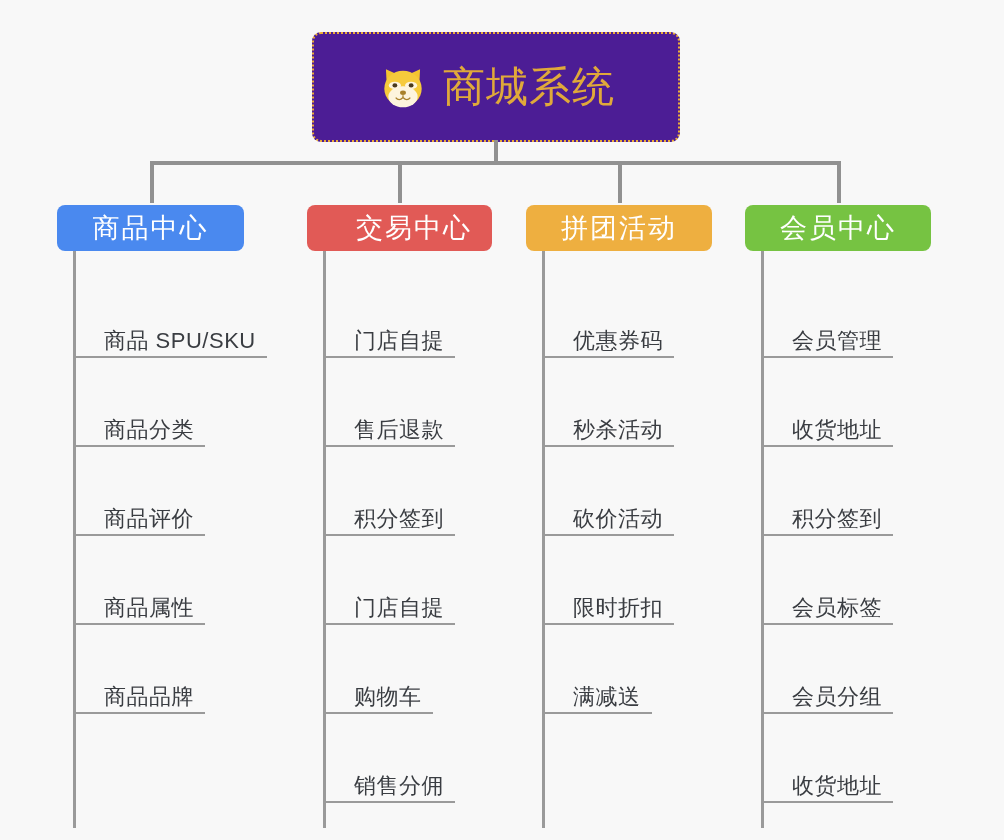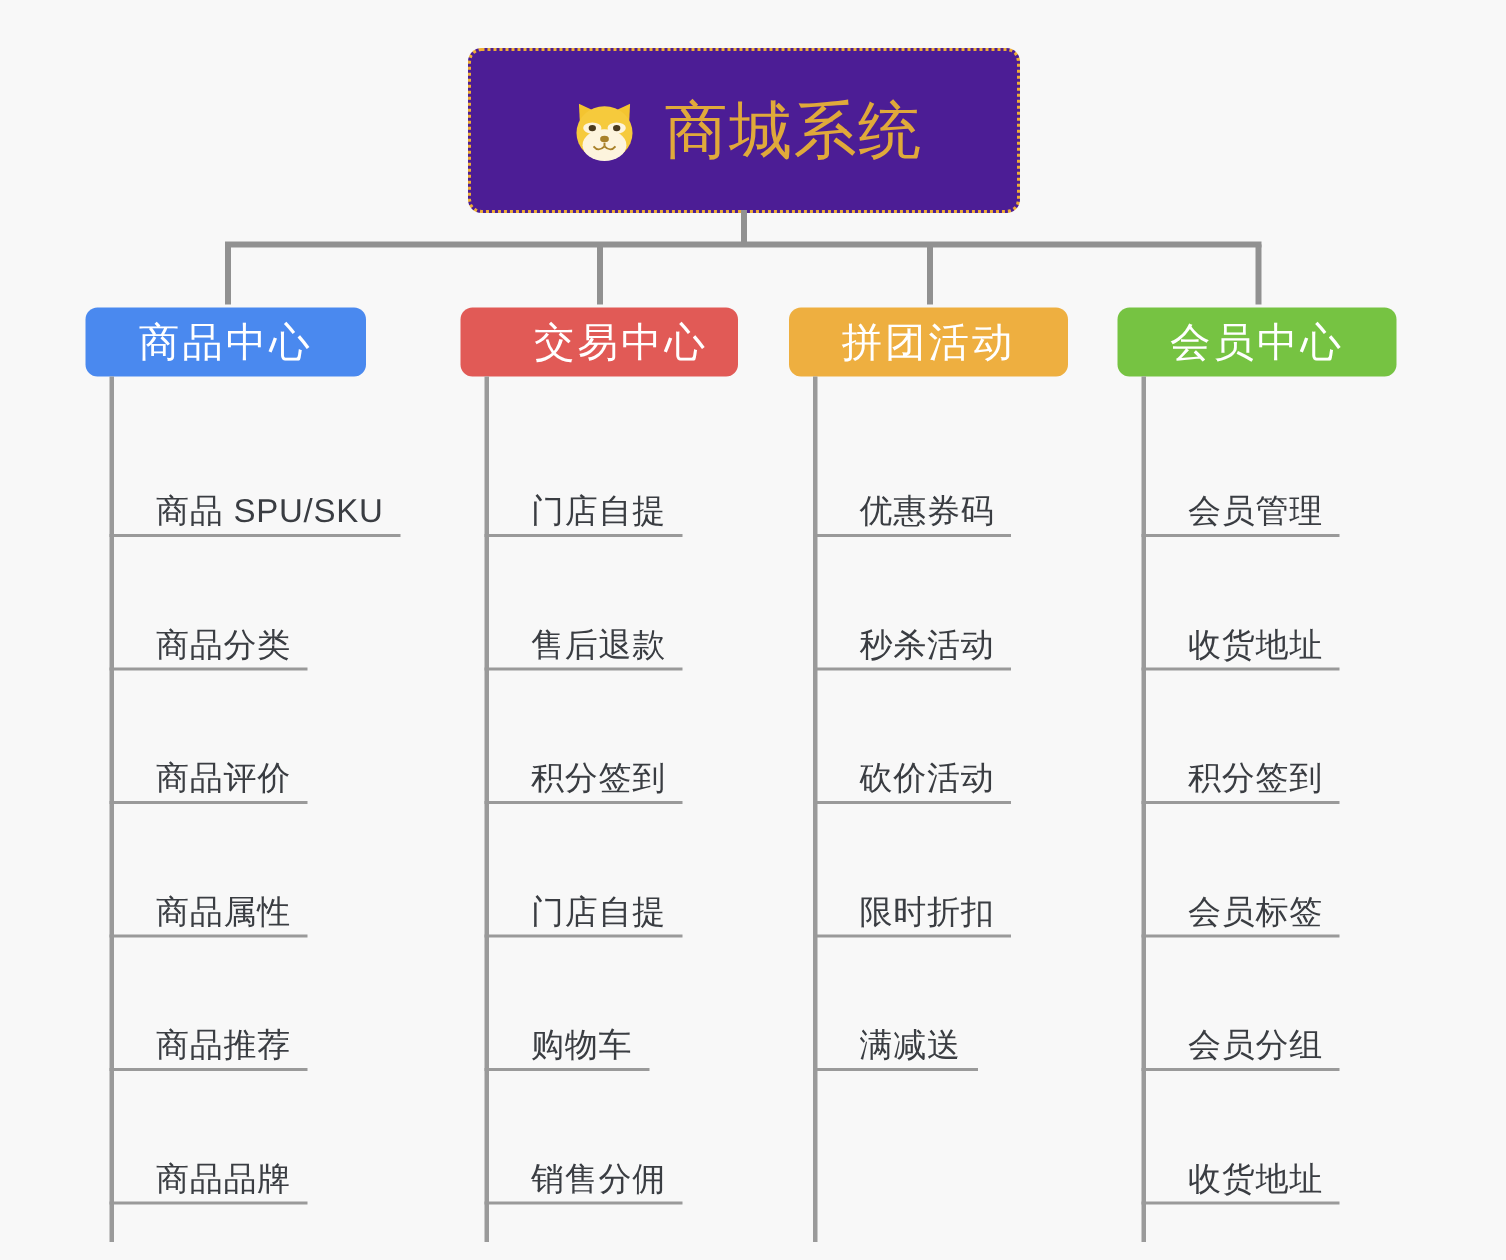--- a/index.html
+++ b/index.html
@@ -185,24 +185,20 @@
       </div>
       <div class="leaf-row">
         <span class="leaf-label">商品评价</span>
         <span class="leaf-underline" style="width: 132px;"></span>
       </div>
       <div class="leaf-row">
         <span class="leaf-label">商品属性</span>
         <span class="leaf-underline" style="width: 132px;"></span>
       </div>
       <div class="leaf-row">
-        <span class="leaf-label">商品推荐</span>
-        <span class="leaf-underline" style="width: 132px;"></span>
-      </div>
-      <div class="leaf-row">
         <span class="leaf-label">商品品牌</span>
         <span class="leaf-underline" style="width: 132px;"></span>
       </div>
     </div>
   </div>
 
   <div class="column" id="column-1">
     <div class="cat-header" style="background: rgb(225, 90, 86);">交易中心</div>
     <div class="leaf-list">
       <div class="spine"></div>

